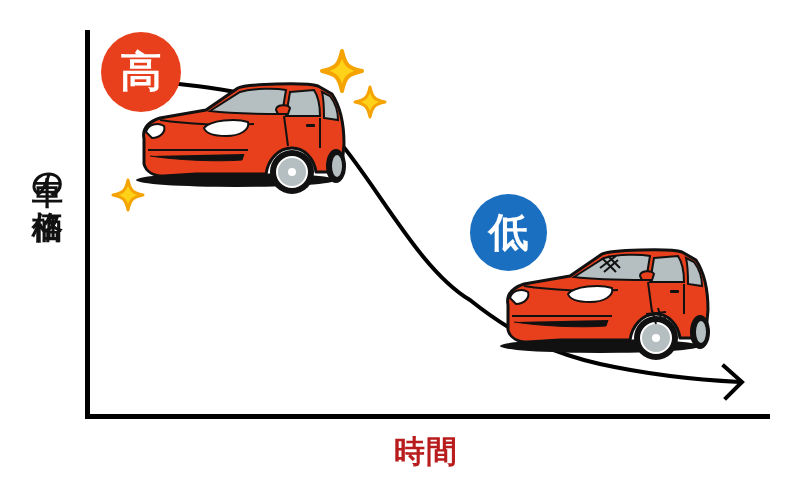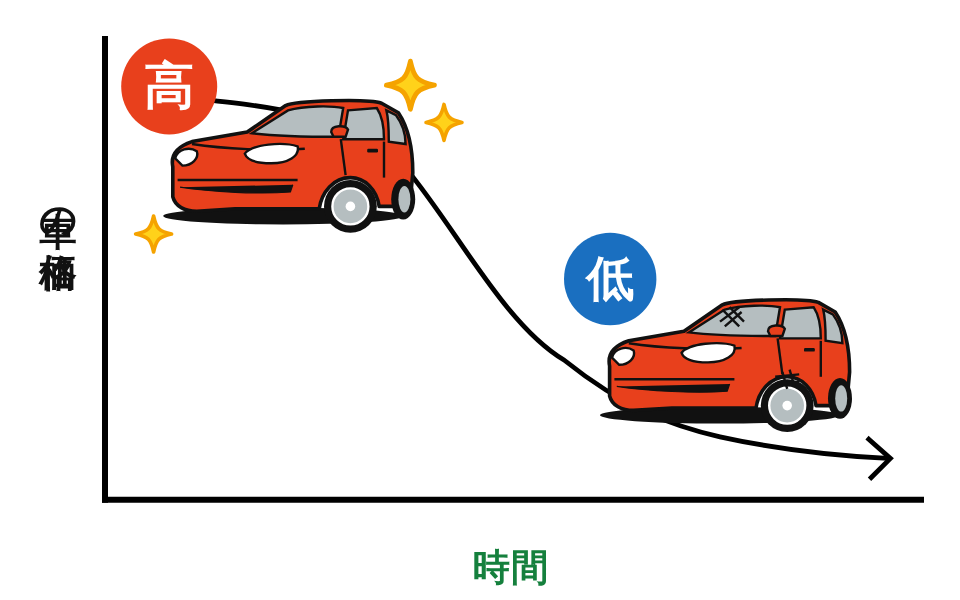--- a/index.html
+++ b/index.html
@@ -5,22 +5,22 @@
   html, body { margin: 0; padding: 0; background: #ffffff; }
   body { width: 800px; height: 500px; position: relative; overflow: hidden;
          font-family: "DejaVu Sans", "Liberation Sans", sans-serif; }
   .stage { position: absolute; left: 0; top: 0; width: 800px; height: 500px; }
   .ylabel {
     position: absolute; left: 26px; top: 152px; width: 40px;
     font-size: 31px; font-weight: bold; line-height: 37px; color: #111;
     text-align: center; writing-mode: vertical-rl; letter-spacing: 0px;
   }
   .xlabel {
-    position: absolute; left: 386px; top: 452px; width: 80px;
-    font-size: 31px; font-weight: bold; color: #15803d; text-align: center;
+    position: absolute; left: 386px; top: 431px; width: 80px;
+    font-size: 31px; font-weight: bold; color: #b91c1c; text-align: center;
     letter-spacing: 1px;
   }
   .badge {
     position: absolute; border-radius: 50%; color: #ffffff;
     font-weight: bold; display: flex; align-items: center; justify-content: center;
   }
   .badge-high { left: 101px; top: 32px; width: 80px; height: 80px; font-size: 42px; }
   .badge-low  { left: 470px; top: 194px; width: 77px; height: 77px; font-size: 40px; }
 </style>
 </head>

